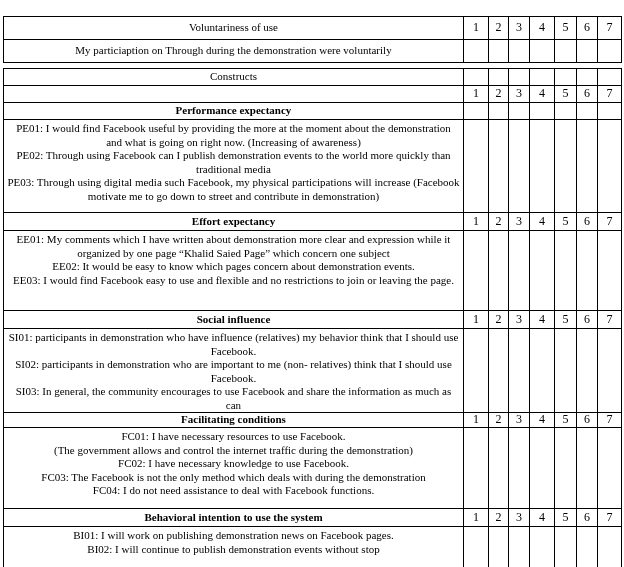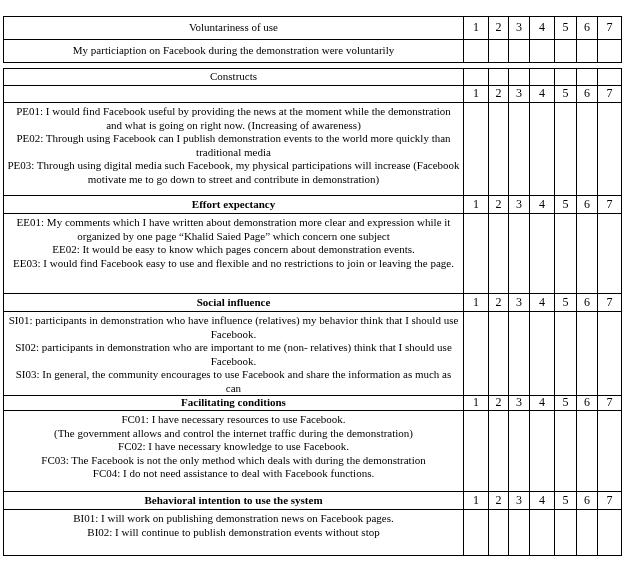--- a/index.html
+++ b/index.html
@@ -36,21 +36,21 @@
     <td>Voluntariness of use</td>
     <td class="num">1</td>
     <td class="num">2</td>
     <td class="num">3</td>
     <td class="num">4</td>
     <td class="num">5</td>
     <td class="num">6</td>
     <td class="num">7</td>
   </tr>
   <tr style="height:23px">
-    <td>My particiaption on Facebook during the demonstration were voluntarily</td>
+    <td>My particiaption on Through during the demonstration were voluntarily</td>
     <td></td>
     <td></td>
     <td></td>
     <td></td>
     <td></td>
     <td></td>
     <td></td>
   </tr>
 </tbody>
   </table>
@@ -81,23 +81,33 @@
     <td></td>
     <td class="num">1</td>
     <td class="num">2</td>
     <td class="num">3</td>
     <td class="num">4</td>
     <td class="num">5</td>
     <td class="num">6</td>
     <td class="num">7</td>
   </tr>
 
+  <tr style="height:17px">
+    <td class="hdr">Performance expectancy</td>
+    <td></td>
+        <td></td>
+        <td></td>
+        <td></td>
+        <td></td>
+        <td></td>
+        <td></td>
+  </tr>
   <tr style="height:93px">
     <td class="items">
-      <span class="item">PE01: I would find Facebook useful by providing the news at the moment while the demonstration and what is going on right now. (Increasing of awareness)</span>
+      <span class="item">PE01: I would find Facebook useful by providing the more at the moment about the demonstration and what is going on right now. (Increasing of awareness)</span>
       <span class="item">PE02: Through using Facebook can I publish demonstration events to the world more quickly than traditional media</span>
       <span class="item">PE03: Through using digital media such Facebook, my physical participations will increase (Facebook motivate me to go down to street and contribute in demonstration)</span>
     </td>
     <td></td>
         <td></td>
         <td></td>
         <td></td>
         <td></td>
         <td></td>
         <td></td>

